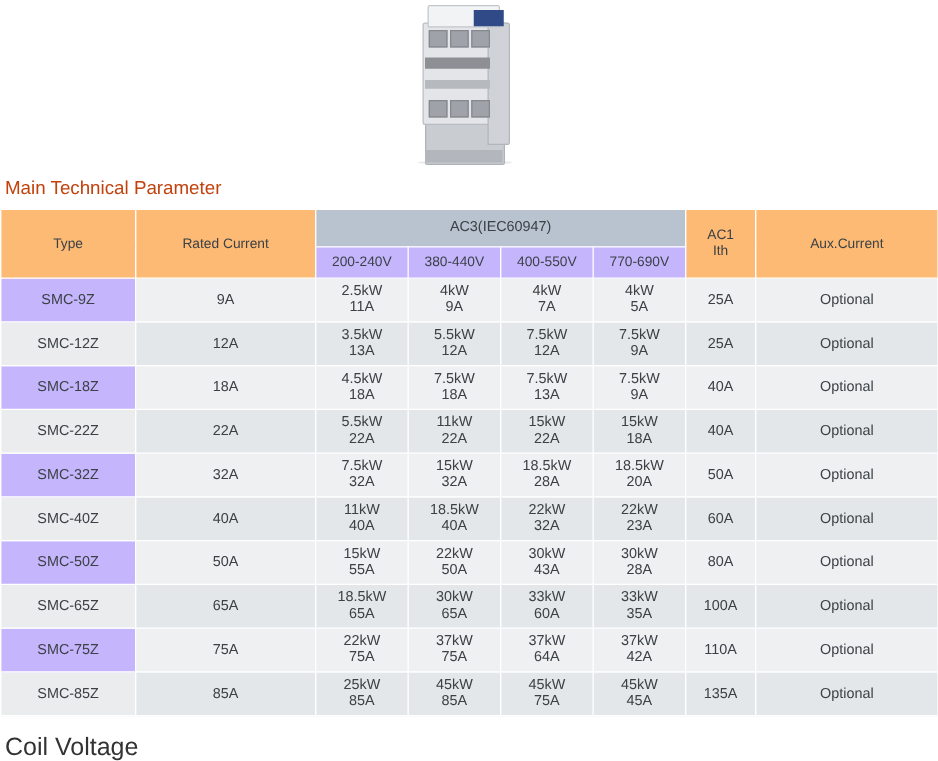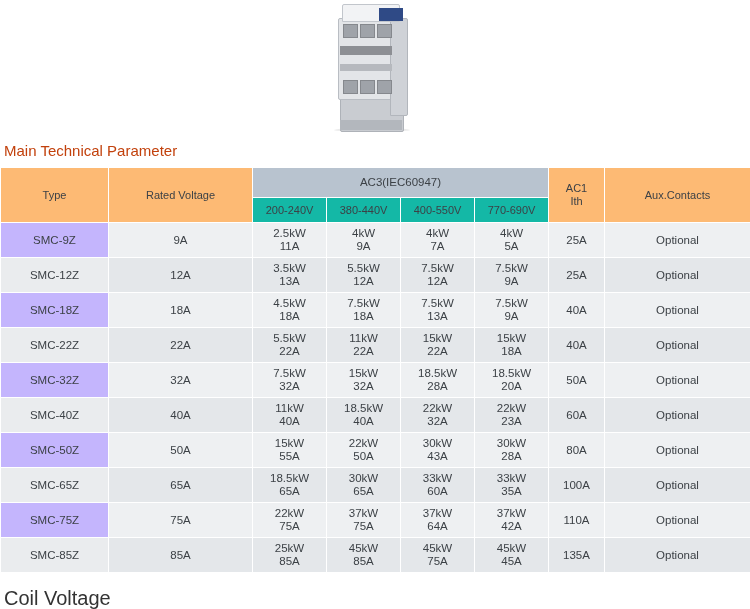--- a/index.html
+++ b/index.html
@@ -154,21 +154,21 @@
     background: #fdba74;
     color: #3a4047;
     font-weight: normal;
     font-size: 11px;
     height: 24px;
   }
   thead th.big {
     height: 52px;
   }
   thead th.sub {
-    background: #14b8a6;
+    background: #c4b5fd;
     height: 22px;
     font-size: 11px;
   }
   thead th.group {
     background: #b8c3cf;
     height: 26px;
     font-size: 11.5px;
   }
   tbody td {
     height: 32px;
@@ -232,27 +232,27 @@
     <col style="width:74px">
     <col style="width:74px">
     <col style="width:74px">
     <col style="width:74px">
     <col style="width:56px">
     <col style="width:146px">
   </colgroup>
   <thead>
     <tr>
       <th class="big" rowspan="2">Type</th>
-      <th class="big" rowspan="2">Rated Voltage</th>
+      <th class="big" rowspan="2">Rated Current</th>
       <th class="group" colspan="4">AC3(IEC60947)</th>
       <th class="big" rowspan="2">
         <span class="kw-line">AC1</span>
         <span class="kw-line">Ith</span>
       </th>
-      <th class="big" rowspan="2">Aux.Contacts</th>
+      <th class="big" rowspan="2">Aux.Current</th>
     </tr>
     <tr>
       <th class="sub">200-240V</th>
       <th class="sub">380-440V</th>
       <th class="sub">400-550V</th>
       <th class="sub">770-690V</th>
     </tr>
   </thead>
   <tbody id="table-body">
       <tr>

